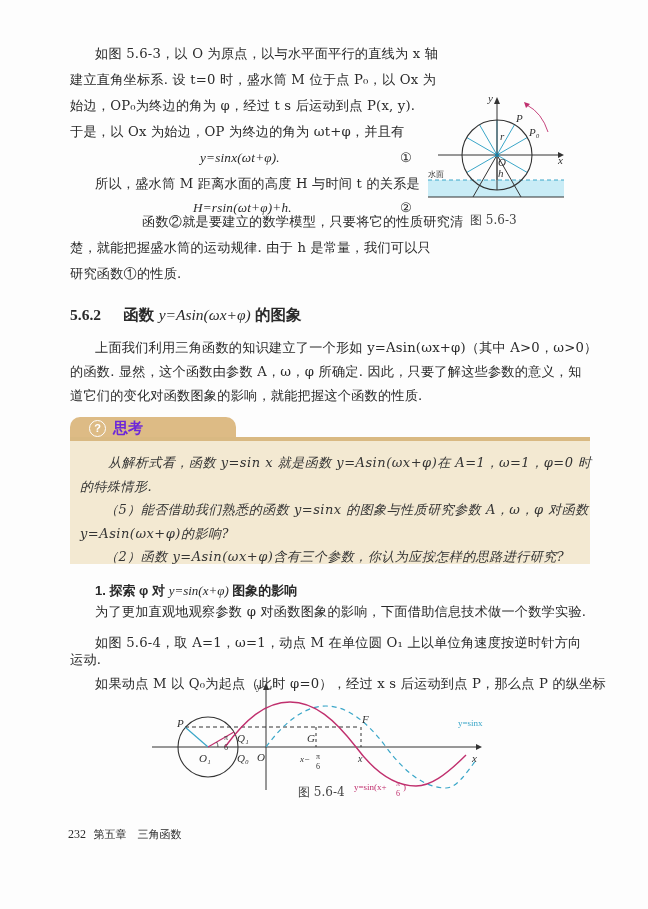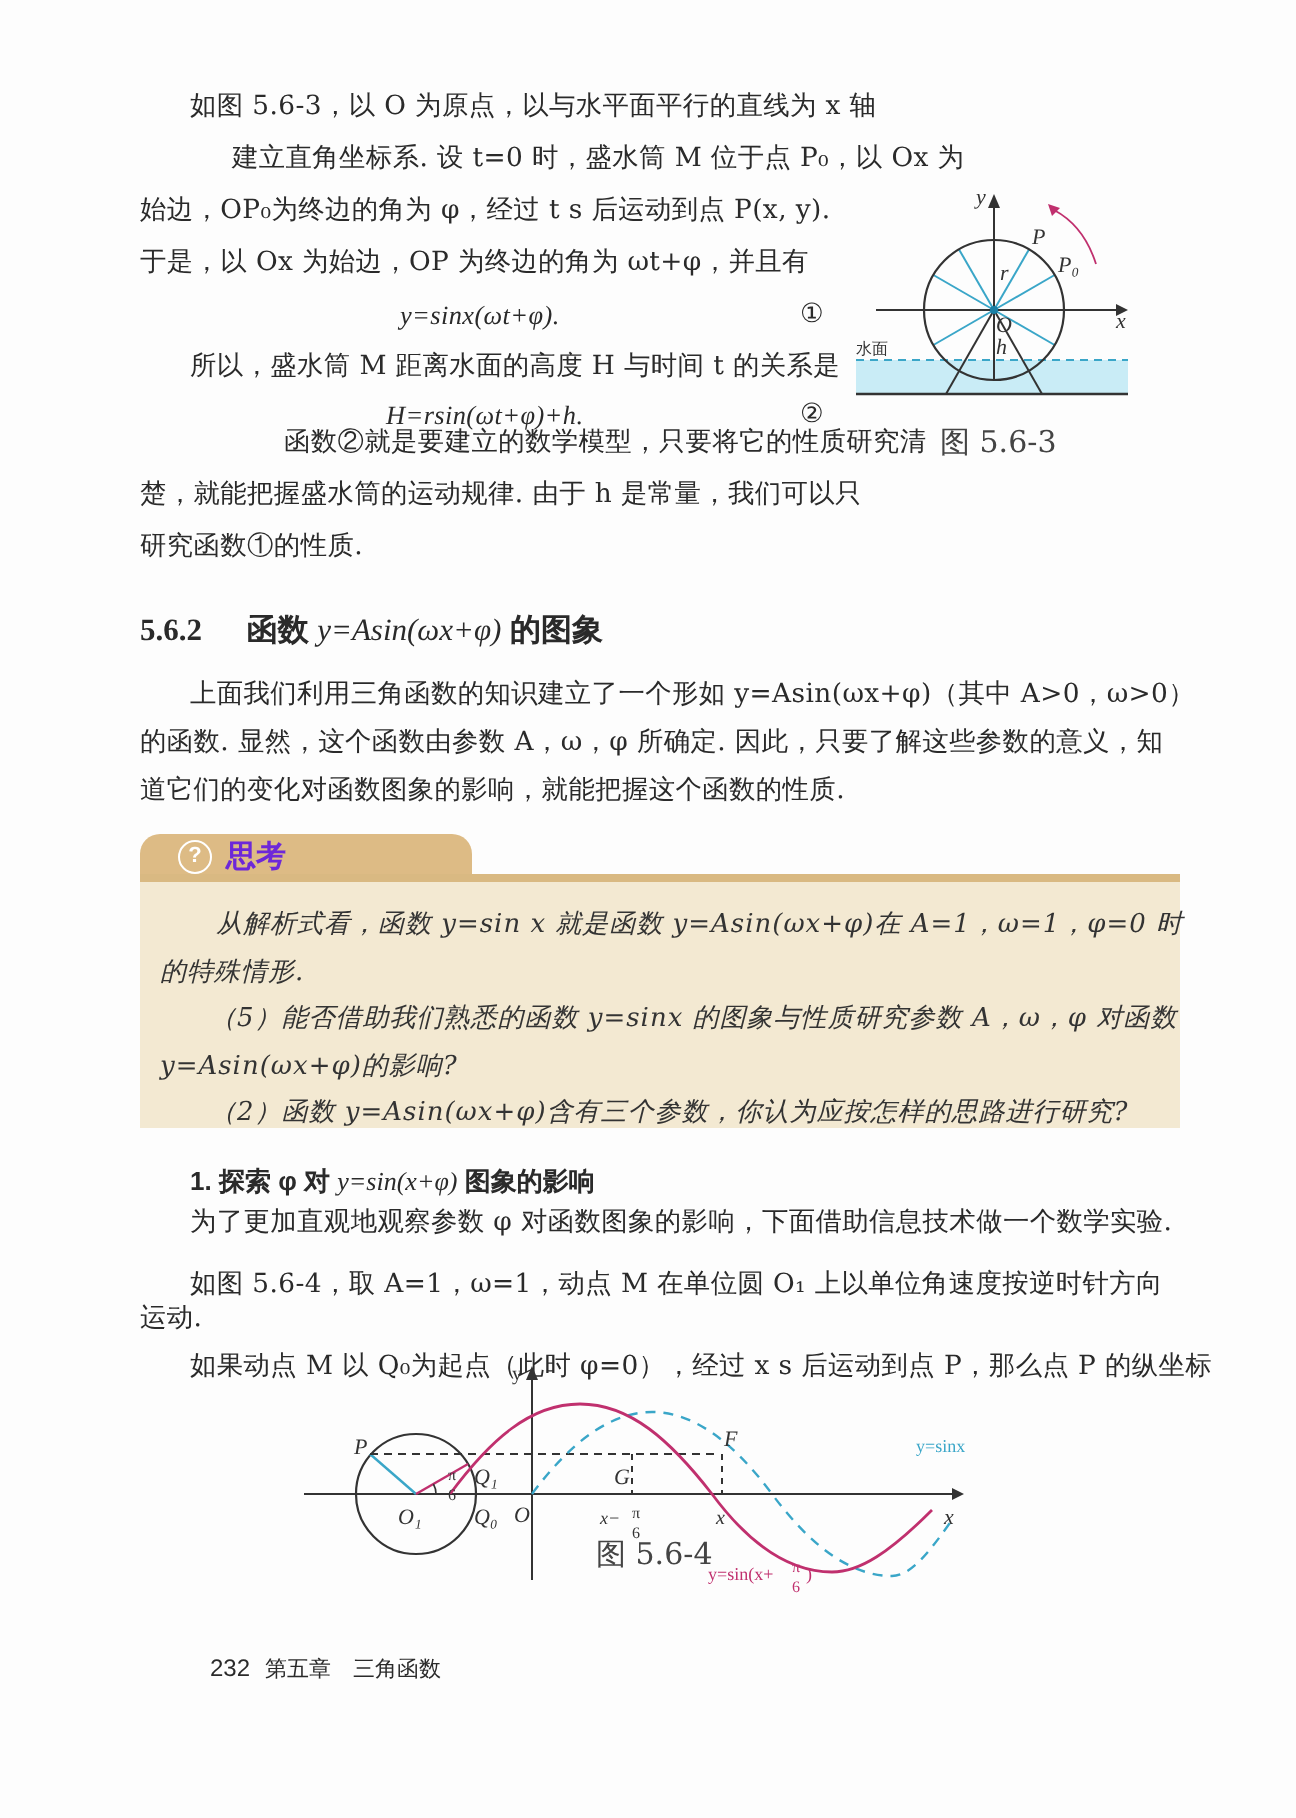--- a/index.html
+++ b/index.html
@@ -8,47 +8,47 @@
     font-family:"DejaVu Serif", "Liberation Serif", serif; color:#2a2a2a;
   }
   .abs { position:absolute; }
   .line { position:absolute; font-size:13.2px; line-height:16px; white-space:nowrap; letter-spacing:0.2px; }
   .i { font-style:italic; font-family:"Liberation Serif", serif; }
   .sec-title { position:absolute; font-family:"Liberation Sans", "DejaVu Sans", sans-serif; font-weight:bold; font-size:15.5px; white-space:nowrap; }
   .sec-title .num { font-family:"Liberation Serif", serif; font-weight:bold; margin-right:18px; }
   .sec-title .fn { font-family:"Liberation Serif", serif; font-weight:normal; }
   .sub-title { position:absolute; font-family:"Liberation Sans", sans-serif; font-weight:bold; font-size:13px; white-space:nowrap;text-align:right; }
   .sub-title .fn { font-family:"Liberation Serif", serif; font-weight:normal; }
-  .caption { position:absolute; font-size:15px; color:#444; white-space:nowrap; }
+  .caption { position:absolute; font-size:12px; color:#444; white-space:nowrap; }
   .think-box {
     position:absolute; left:70px; top:437px; width:520px; height:123px;
     background:#f3e9d2; border-top:4px solid #d9b982;
   }
   .think-tab {
     position:absolute; left:70px; top:417px; width:166px; height:24px;
     background:#ddbb85; border-radius:10px 10px 0 0;
   }
   .think-tab .qicon {
     position:absolute; left:19px; top:3px; width:15px; height:15px; border-radius:50%;
     border:1.5px solid #fff; color:#fff; font-family:"Liberation Sans", sans-serif; font-weight:bold;
     font-size:11px; line-height:15px; text-align:center;
   }
   .think-tab .tlabel {
     position:absolute; left:43px; top:2px; font-family:"DejaVu Sans", sans-serif; font-weight:bold;
     font-size:15px; color:#6d28d9;
   }
   .think-line { position:absolute; font-size:13px; line-height:16px; white-space:nowrap; color:#333; letter-spacing:0.5px;font-style:italic; }
   .footer { position:absolute; left:68px; top:827px; font-size:11px; white-space:nowrap; }
-  .footer .pg { font-family:Liberation Sans, sans-serif; font-size:12px; margin-right:4px;margin-left:37px; }
+  .footer .pg { font-family:Liberation Serif, serif; font-size:12px; margin-right:4px; }
 </style>
 </head>
 <body>
 
 <div class="line" style="left:95px;top:46px;">如图 5.6-3，以 O 为原点，以与水平面平行的直线为 x 轴</div>
-<div class="line" style="left:70px;top:72px;margin-left:46px;">建立直角坐标系. 设 t=0 时，盛水筒 M 位于点 P₀，以 Ox 为</div>
+<div class="line" style="left:70px;top:72px;">建立直角坐标系. 设 t=0 时，盛水筒 M 位于点 P₀，以 Ox 为</div>
 <div class="line" style="left:70px;top:98px;">始边，OP₀为终边的角为 φ，经过 t s 后运动到点 P(x, y).</div>
 <div class="line" style="left:70px;top:124px;">于是，以 Ox 为始边，OP 为终边的角为 ωt+φ，并且有</div>
 <div class="line i" style="left:200px;top:150px;">y=sinx(ωt+φ).</div>
 <div class="line" style="left:400px;top:150px;">①</div>
 <div class="line" style="left:95px;top:176px;">所以，盛水筒 M 距离水面的高度 H 与时间 t 的关系是</div>
 <div class="line i" style="left:193px;top:200px;">H=rsin(ωt+φ)+h.</div>
 <div class="line" style="left:400px;top:200px;">②</div>
 <div class="line" style="left:95px;top:214px;padding-left:47px;">函数②就是要建立的数学模型，只要将它的性质研究清</div>
 <div class="line" style="left:70px;top:240px;">楚，就能把握盛水筒的运动规律. 由于 h 是常量，我们可以只</div>
 <div class="line" style="left:70px;top:266px;">研究函数①的性质.</div>
@@ -156,18 +156,18 @@
   <text x="160" y="82" font-size="9" font-style="italic" font-family="Liberation Serif, serif" fill="#333">x−</text>
   <text x="176" y="79" font-size="8" font-family="Liberation Serif, serif" fill="#333">π</text>
   <text x="176" y="89" font-size="8" font-family="Liberation Serif, serif" fill="#333">6</text>
   <text x="218" y="82" font-size="10" font-style="italic" font-family="Liberation Serif, serif" fill="#333">x</text>
   <text x="318" y="46" font-size="9" font-family="Liberation Serif, serif" fill="#3aa6c8">y=sinx</text>
   <text x="214" y="110" font-size="9" font-family="Liberation Serif, serif" fill="#c0306e">y=sin(x+</text>
   <text x="256" y="106" font-size="8" font-family="Liberation Serif, serif" fill="#c0306e">π</text>
   <text x="256" y="116" font-size="8" font-family="Liberation Serif, serif" fill="#c0306e">6</text>
   <text x="263" y="110" font-size="9" font-family="Liberation Serif, serif" fill="#c0306e">)</text>
 </svg>
-<div class="caption" style="left:298px;top:768px;">图 5.6-4</div>
+<div class="caption" style="left:298px;top:784px;">图 5.6-4</div>
 
 <div class="footer">
   <span class="pg">232</span>
   <span>第五章　三角函数</span>
 </div>
 
 </body></html>

